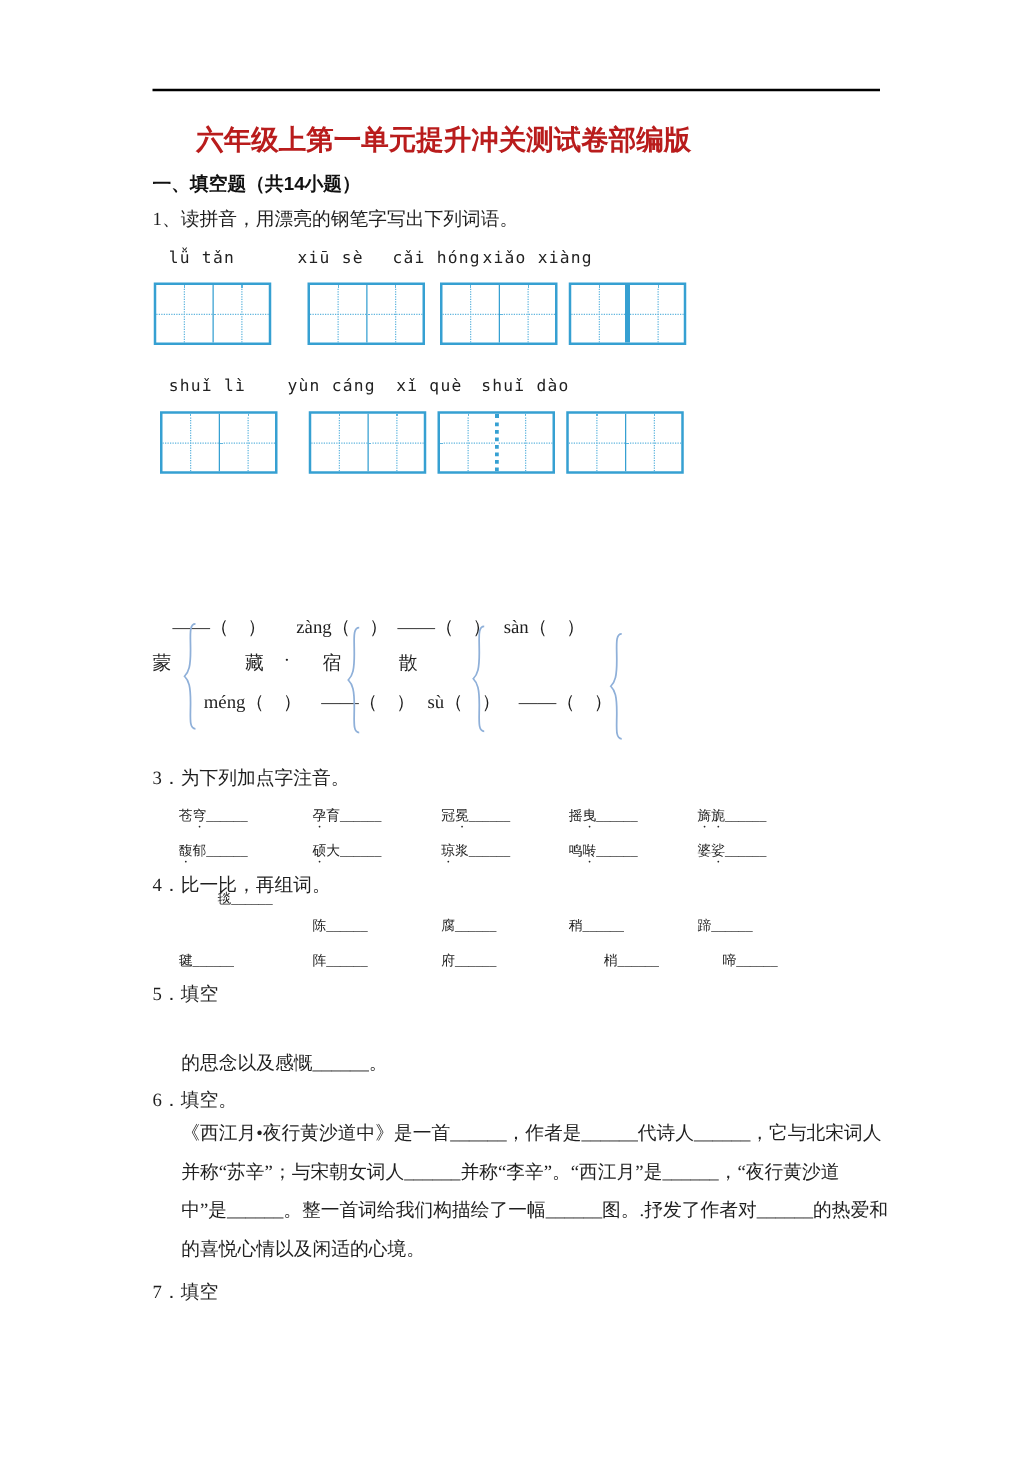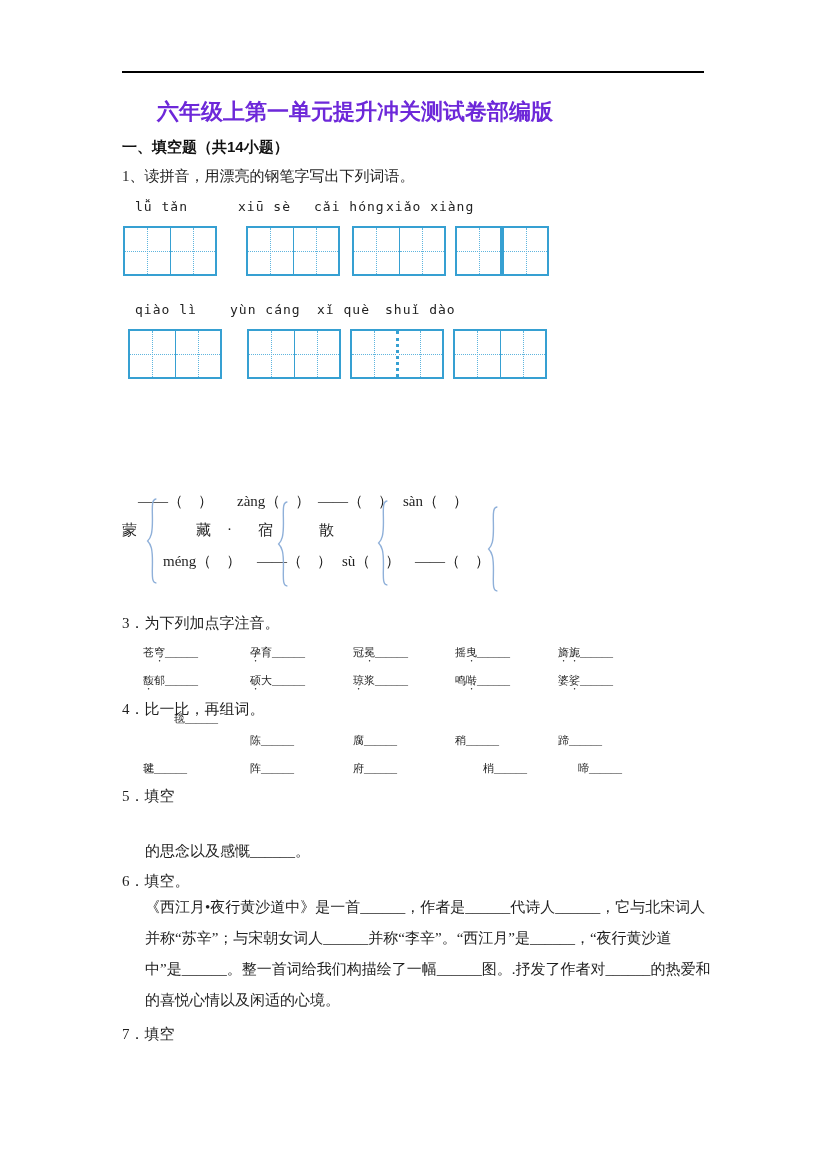--- a/index.html
+++ b/index.html
@@ -5,21 +5,21 @@
   html,body{margin:0;padding:0;background:#ffffff;}
   .page{
     position:relative; width:826px; height:1169px; background:#fff;
     font-family:"Liberation Serif", serif; color:#1f1f1f; overflow:hidden;
   }
   .abs{position:absolute; white-space:nowrap;}
   
   .top-rule{position:absolute; left:122px; top:71px; width:582px; border-top:2px solid #000;}
   .title{
     position:absolute; left:0; top:97px; width:710px; text-align:center;
-    font-family:"Liberation Sans", sans-serif; font-weight:bold; font-size:22px; color:#6d28d9;
+    font-family:"Liberation Sans", sans-serif; font-weight:bold; font-size:22px; color:#b91c1c;
   }
   .section-heading{
     position:absolute; left:122px; top:138px;
     font-family:"Liberation Sans", sans-serif; font-weight:bold; font-size:15px; color:#111;
   }
   .q-label{font-size:15px; line-height:20px;}
   .body-line{font-size:15px; line-height:20px;}
   
   .pinyin{font-family:"DejaVu Sans Mono", monospace; font-size:13px; color:#222; letter-spacing:1px;}
   
@@ -70,21 +70,21 @@
     </div>
   <div class="tzg" style="left:352px; top:226px;">
       <div class="cell"></div>
       <div class="cell"></div>
     </div>
   <div class="tzg thick" style="left:455px; top:226px;">
       <div class="cell"></div>
       <div class="cell"></div>
     </div>
 
-  <span class="abs pinyin" style="left:135px; top:302px;">qiào lì</span>
+  <span class="abs pinyin" style="left:135px; top:302px;">shuǐ lì</span>
   <span class="abs pinyin" style="left:230px; top:302px;">yùn cáng</span>
   <span class="abs pinyin" style="left:317px; top:302px;">xǐ què</span>
   <span class="abs pinyin" style="left:385px; top:302px;">shuǐ dào</span>
 
   <div class="tzg" style="left:128px; top:329px;">
       <div class="cell"></div>
       <div class="cell"></div>
     </div>
   <div class="tzg" style="left:247px; top:329px;">
       <div class="cell"></div>

